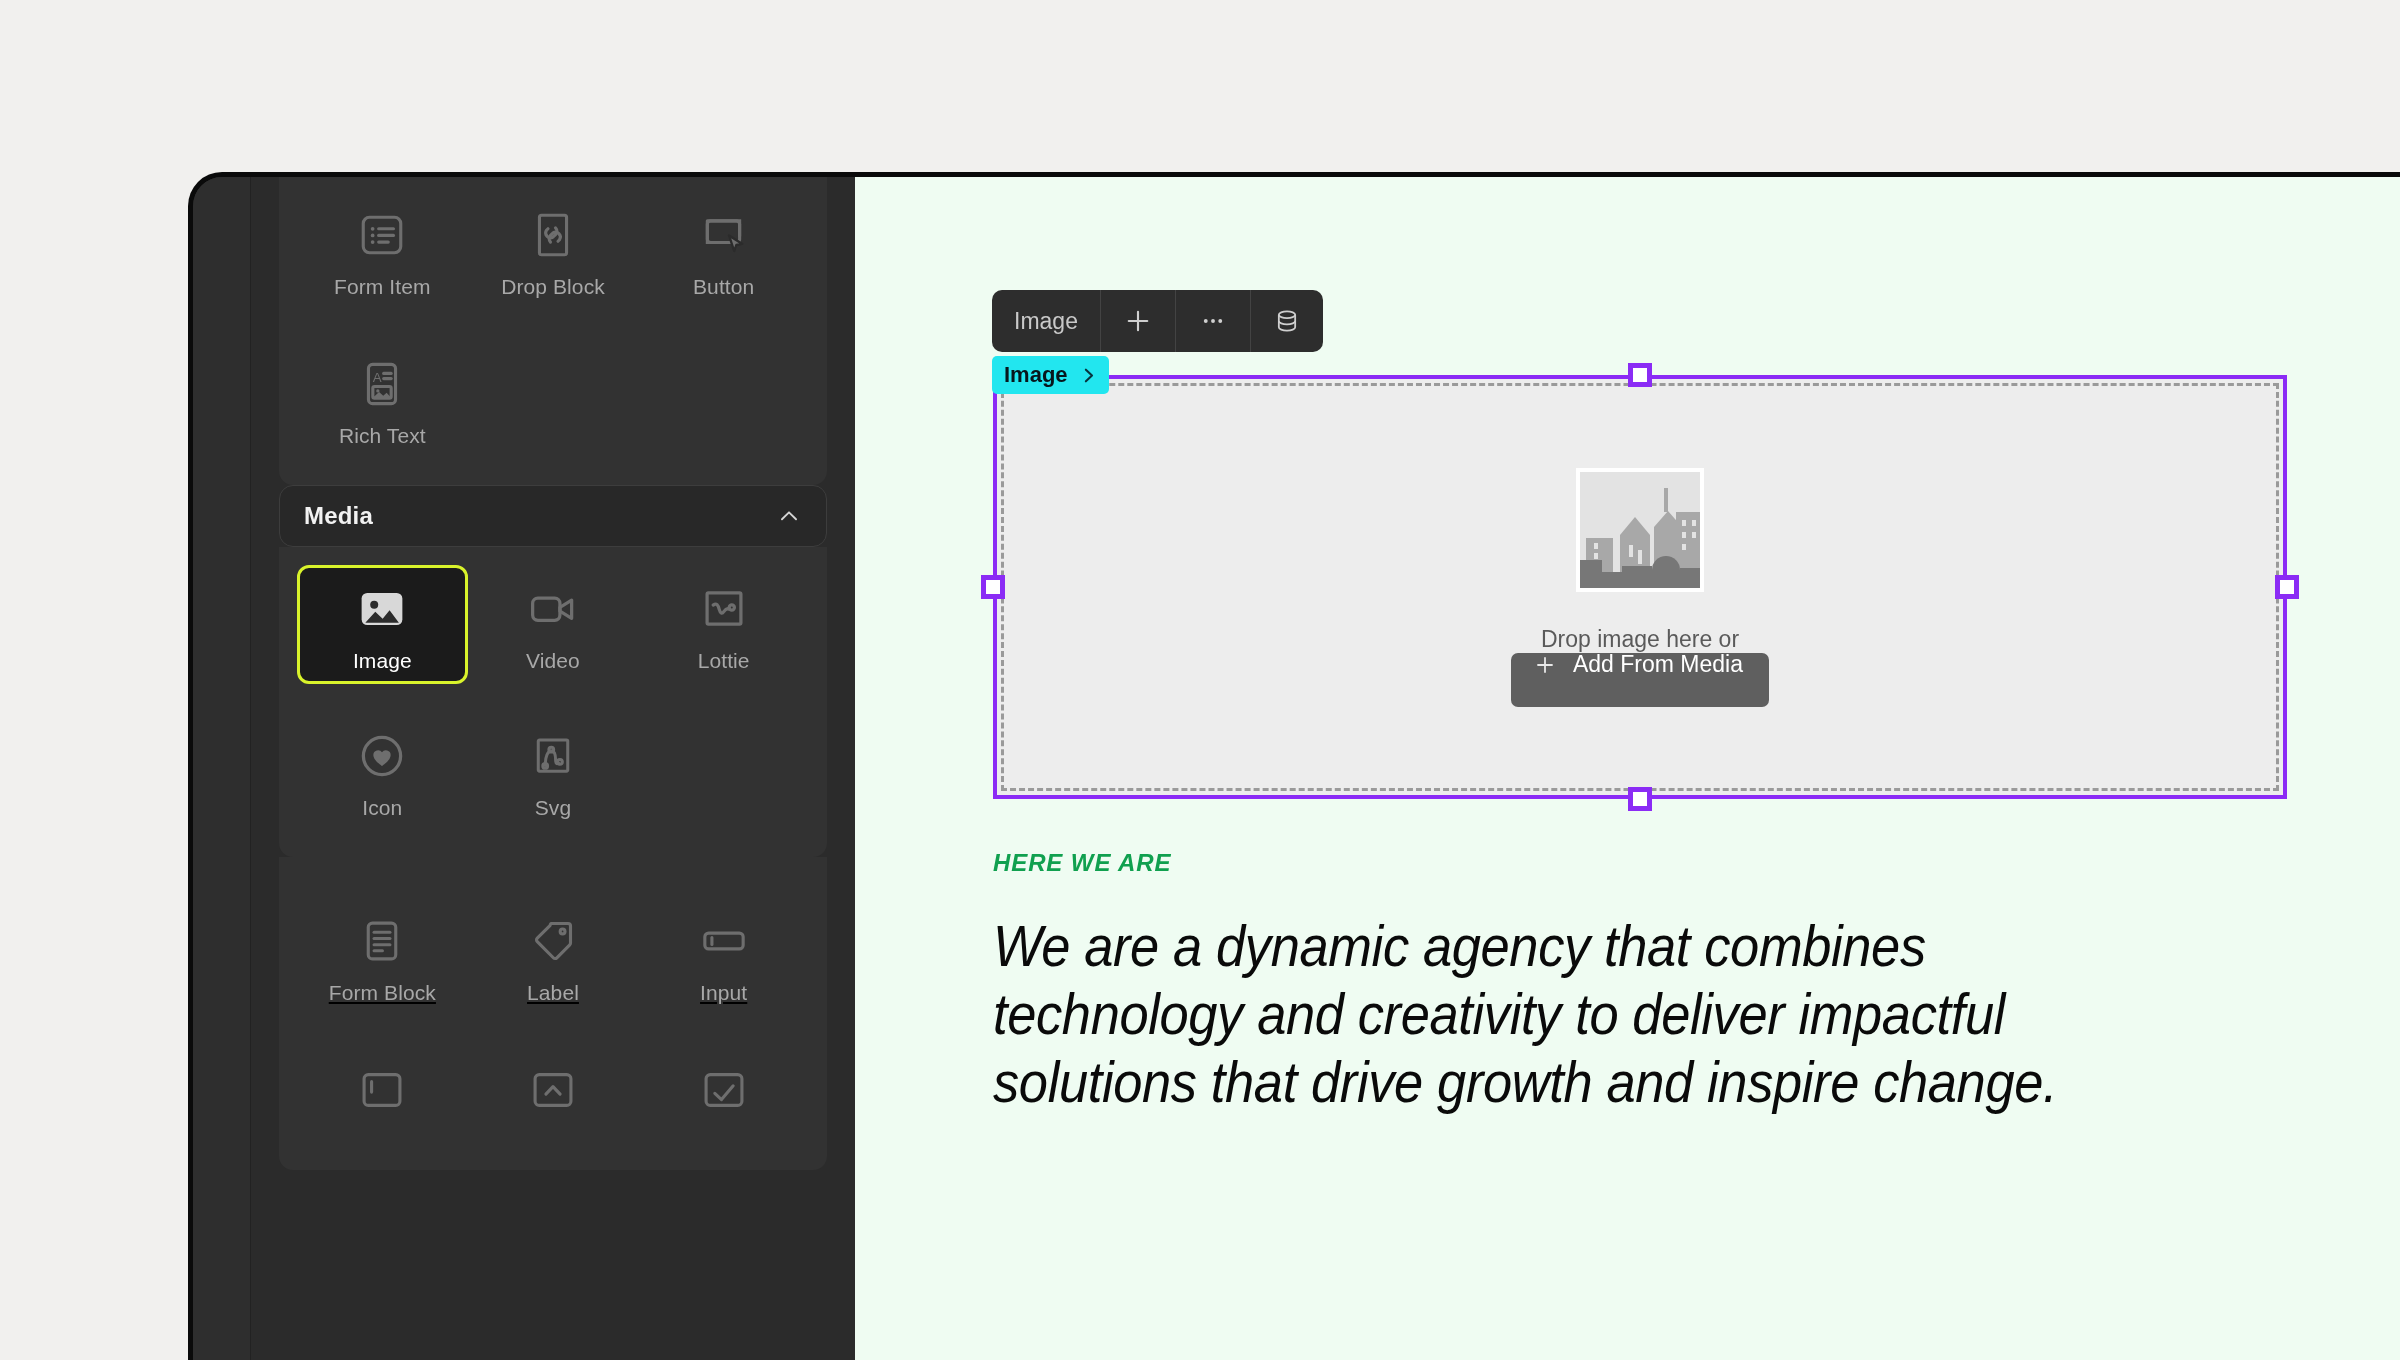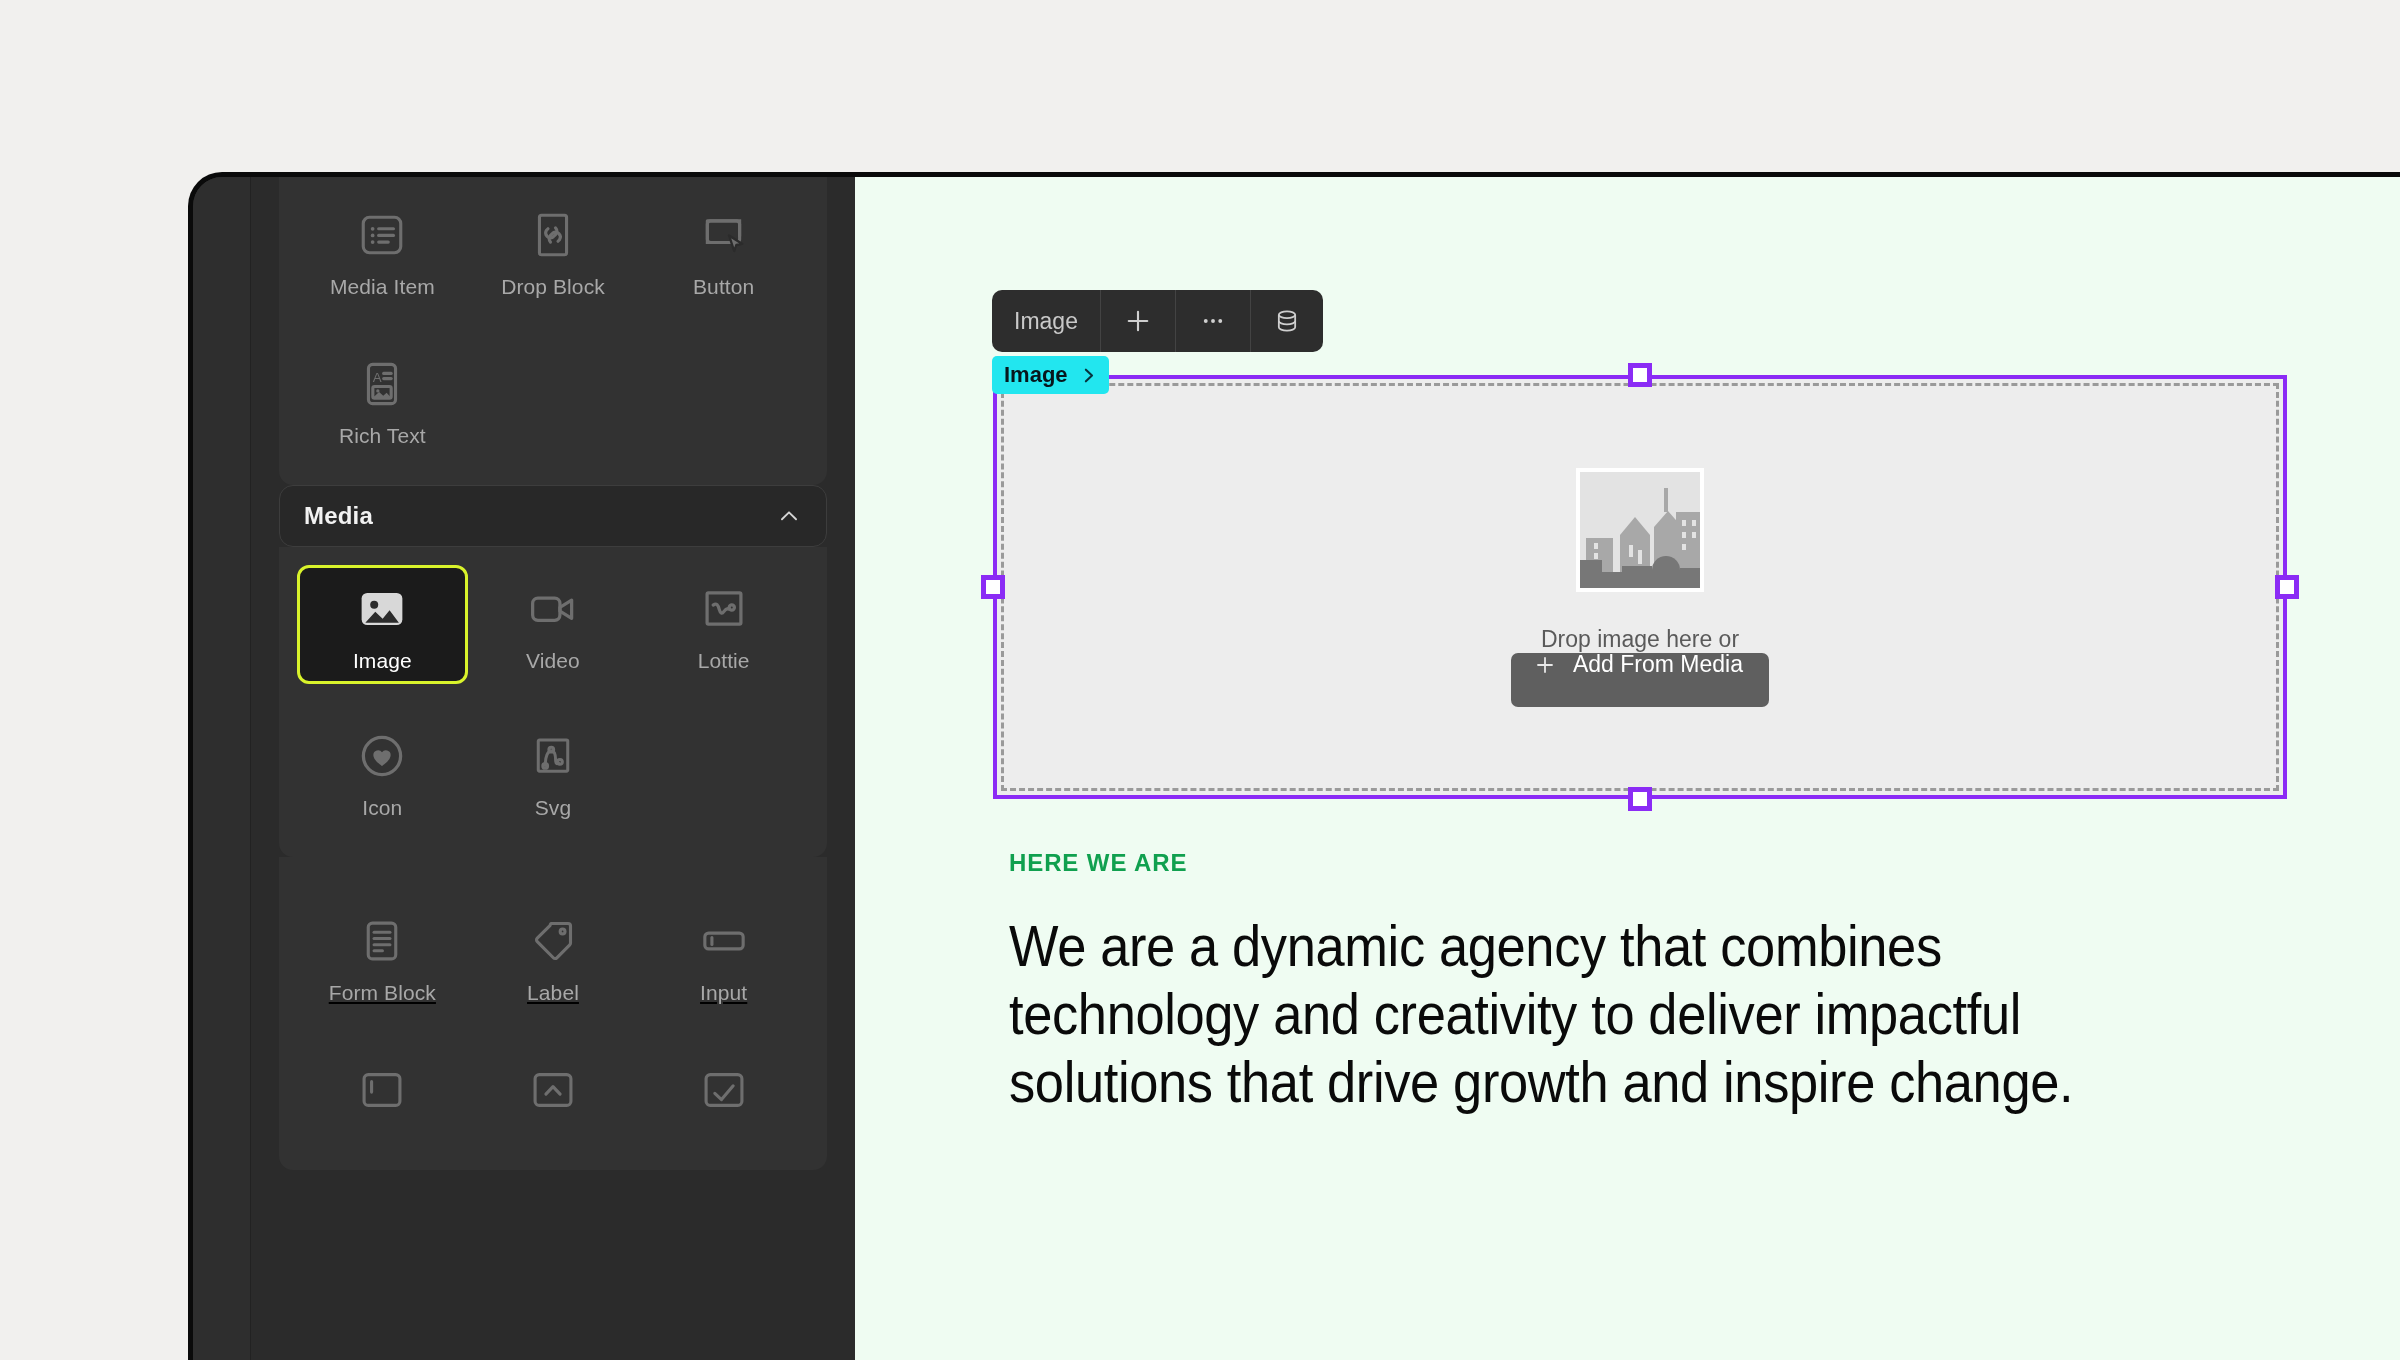--- a/index.html
+++ b/index.html
@@ -245,23 +245,24 @@
     width: 24px;
     height: 24px;
     background: #ffffff;
     border: 5px solid #8b2bf5;
     z-index: 7;
   }
 
   
   #page-text {
     position: absolute;
-    left: 154px;
+    left: 138px;
     top: 672px;
     width: 1300px;
+    font-style: italic;
   }
   #eyebrow {
     font-size: 24px;
     font-weight: bold;
     letter-spacing: .9px;
     color: #10a04f;
     margin-bottom: 36px;
   }
   #headline {
     font-size: 57px;
@@ -292,21 +293,21 @@
               <svg width="50" height="50" viewBox="0 0 24 24" fill="none" stroke="#6e6e6e" stroke-width="1.5">
                 <rect x="3" y="3.5" width="18" height="17" rx="3"></rect>
                 <circle cx="7.5" cy="9" r=".9" fill="#6e6e6e" stroke="none"></circle>
                 <circle cx="7.5" cy="12.2" r=".9" fill="#6e6e6e" stroke="none"></circle>
                 <circle cx="7.5" cy="15.4" r=".9" fill="#6e6e6e" stroke="none"></circle>
                 <line x1="10.4" y1="9" x2="17.5" y2="9" stroke-linecap="round"></line>
                 <line x1="10.4" y1="12.2" x2="17.5" y2="12.2" stroke-linecap="round"></line>
                 <line x1="10.4" y1="15.4" x2="15" y2="15.4" stroke-linecap="round"></line>
               </svg>
             </span>
-            <span class="tile-label">Media Item</span>
+            <span class="tile-label">Form Item</span>
           </div>
 
           <div class="tile">
             <span class="glyph">
               <svg width="50" height="50" viewBox="0 0 24 24" fill="none" stroke="#6e6e6e" stroke-width="1.5">
                 <rect x="5.5" y="2.5" width="13" height="19" rx="1"></rect>
                 <path d="M13.2 8.6a2.3 2.3 0 0 1 0 3.2l-1.1 1.1a2.3 2.3 0 0 1-3.2-3.2l.7-.7" stroke-linecap="round"></path>
                 <path d="M10.8 15.4a2.3 2.3 0 0 1 0-3.2l1.1-1.1a2.3 2.3 0 0 1 3.2 3.2l-.7.7" stroke-linecap="round"></path>
               </svg>
             </span>

